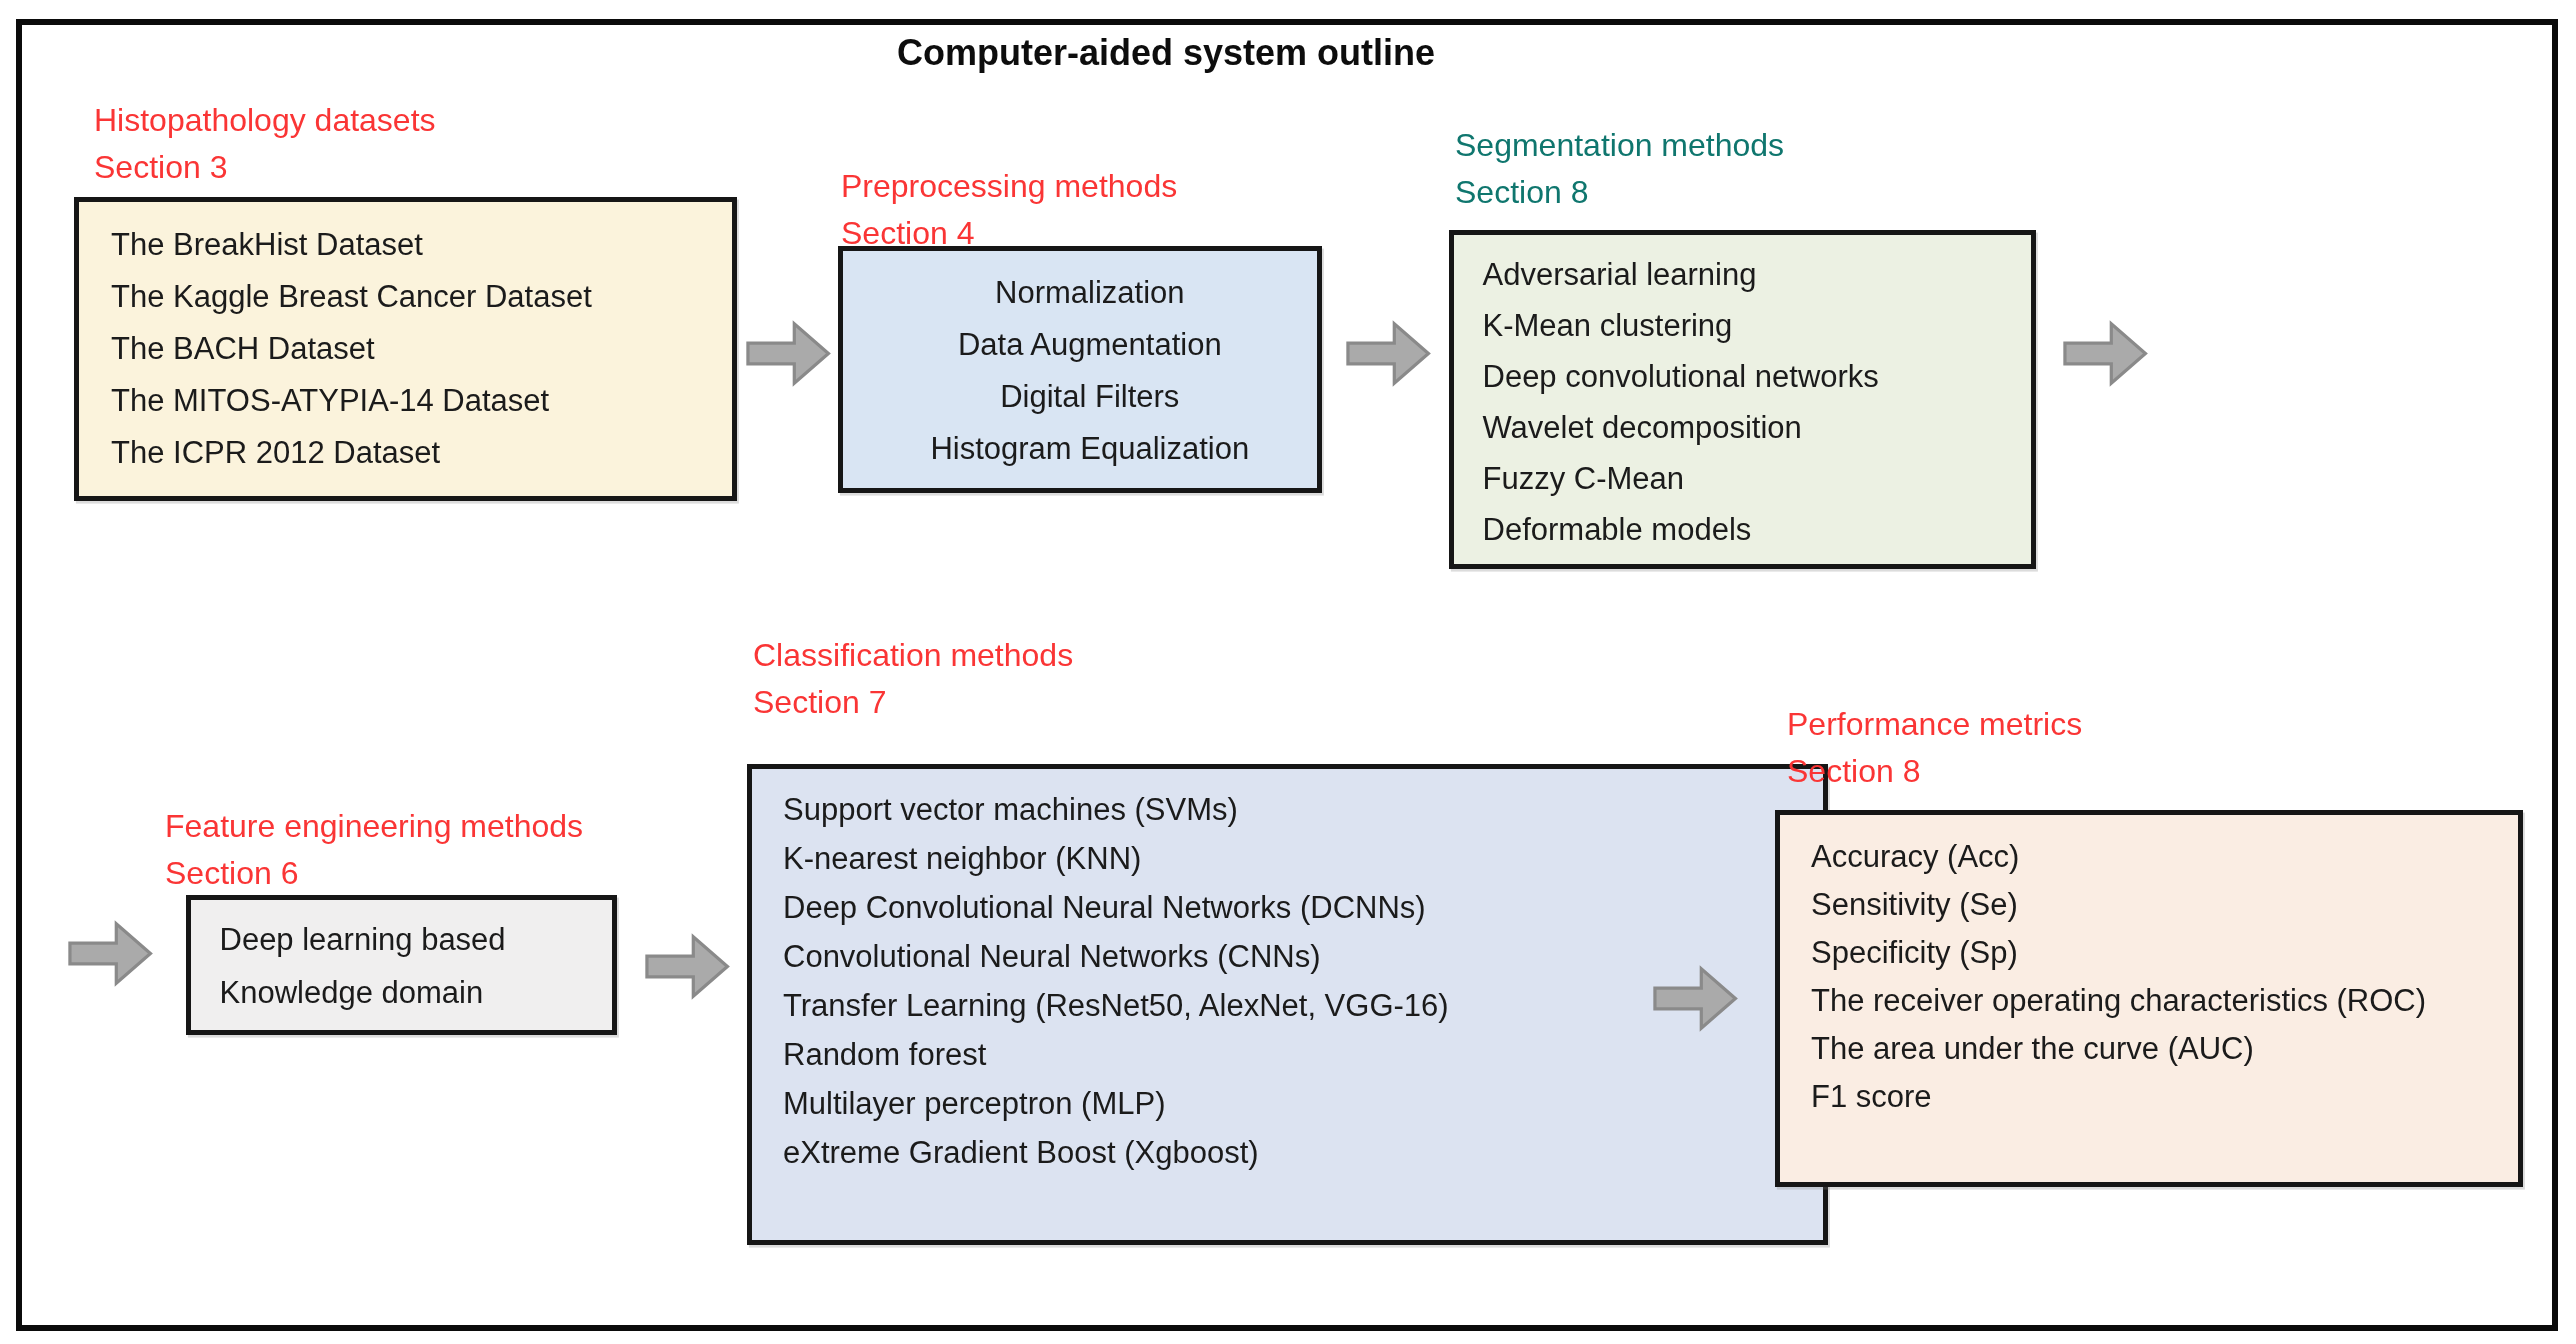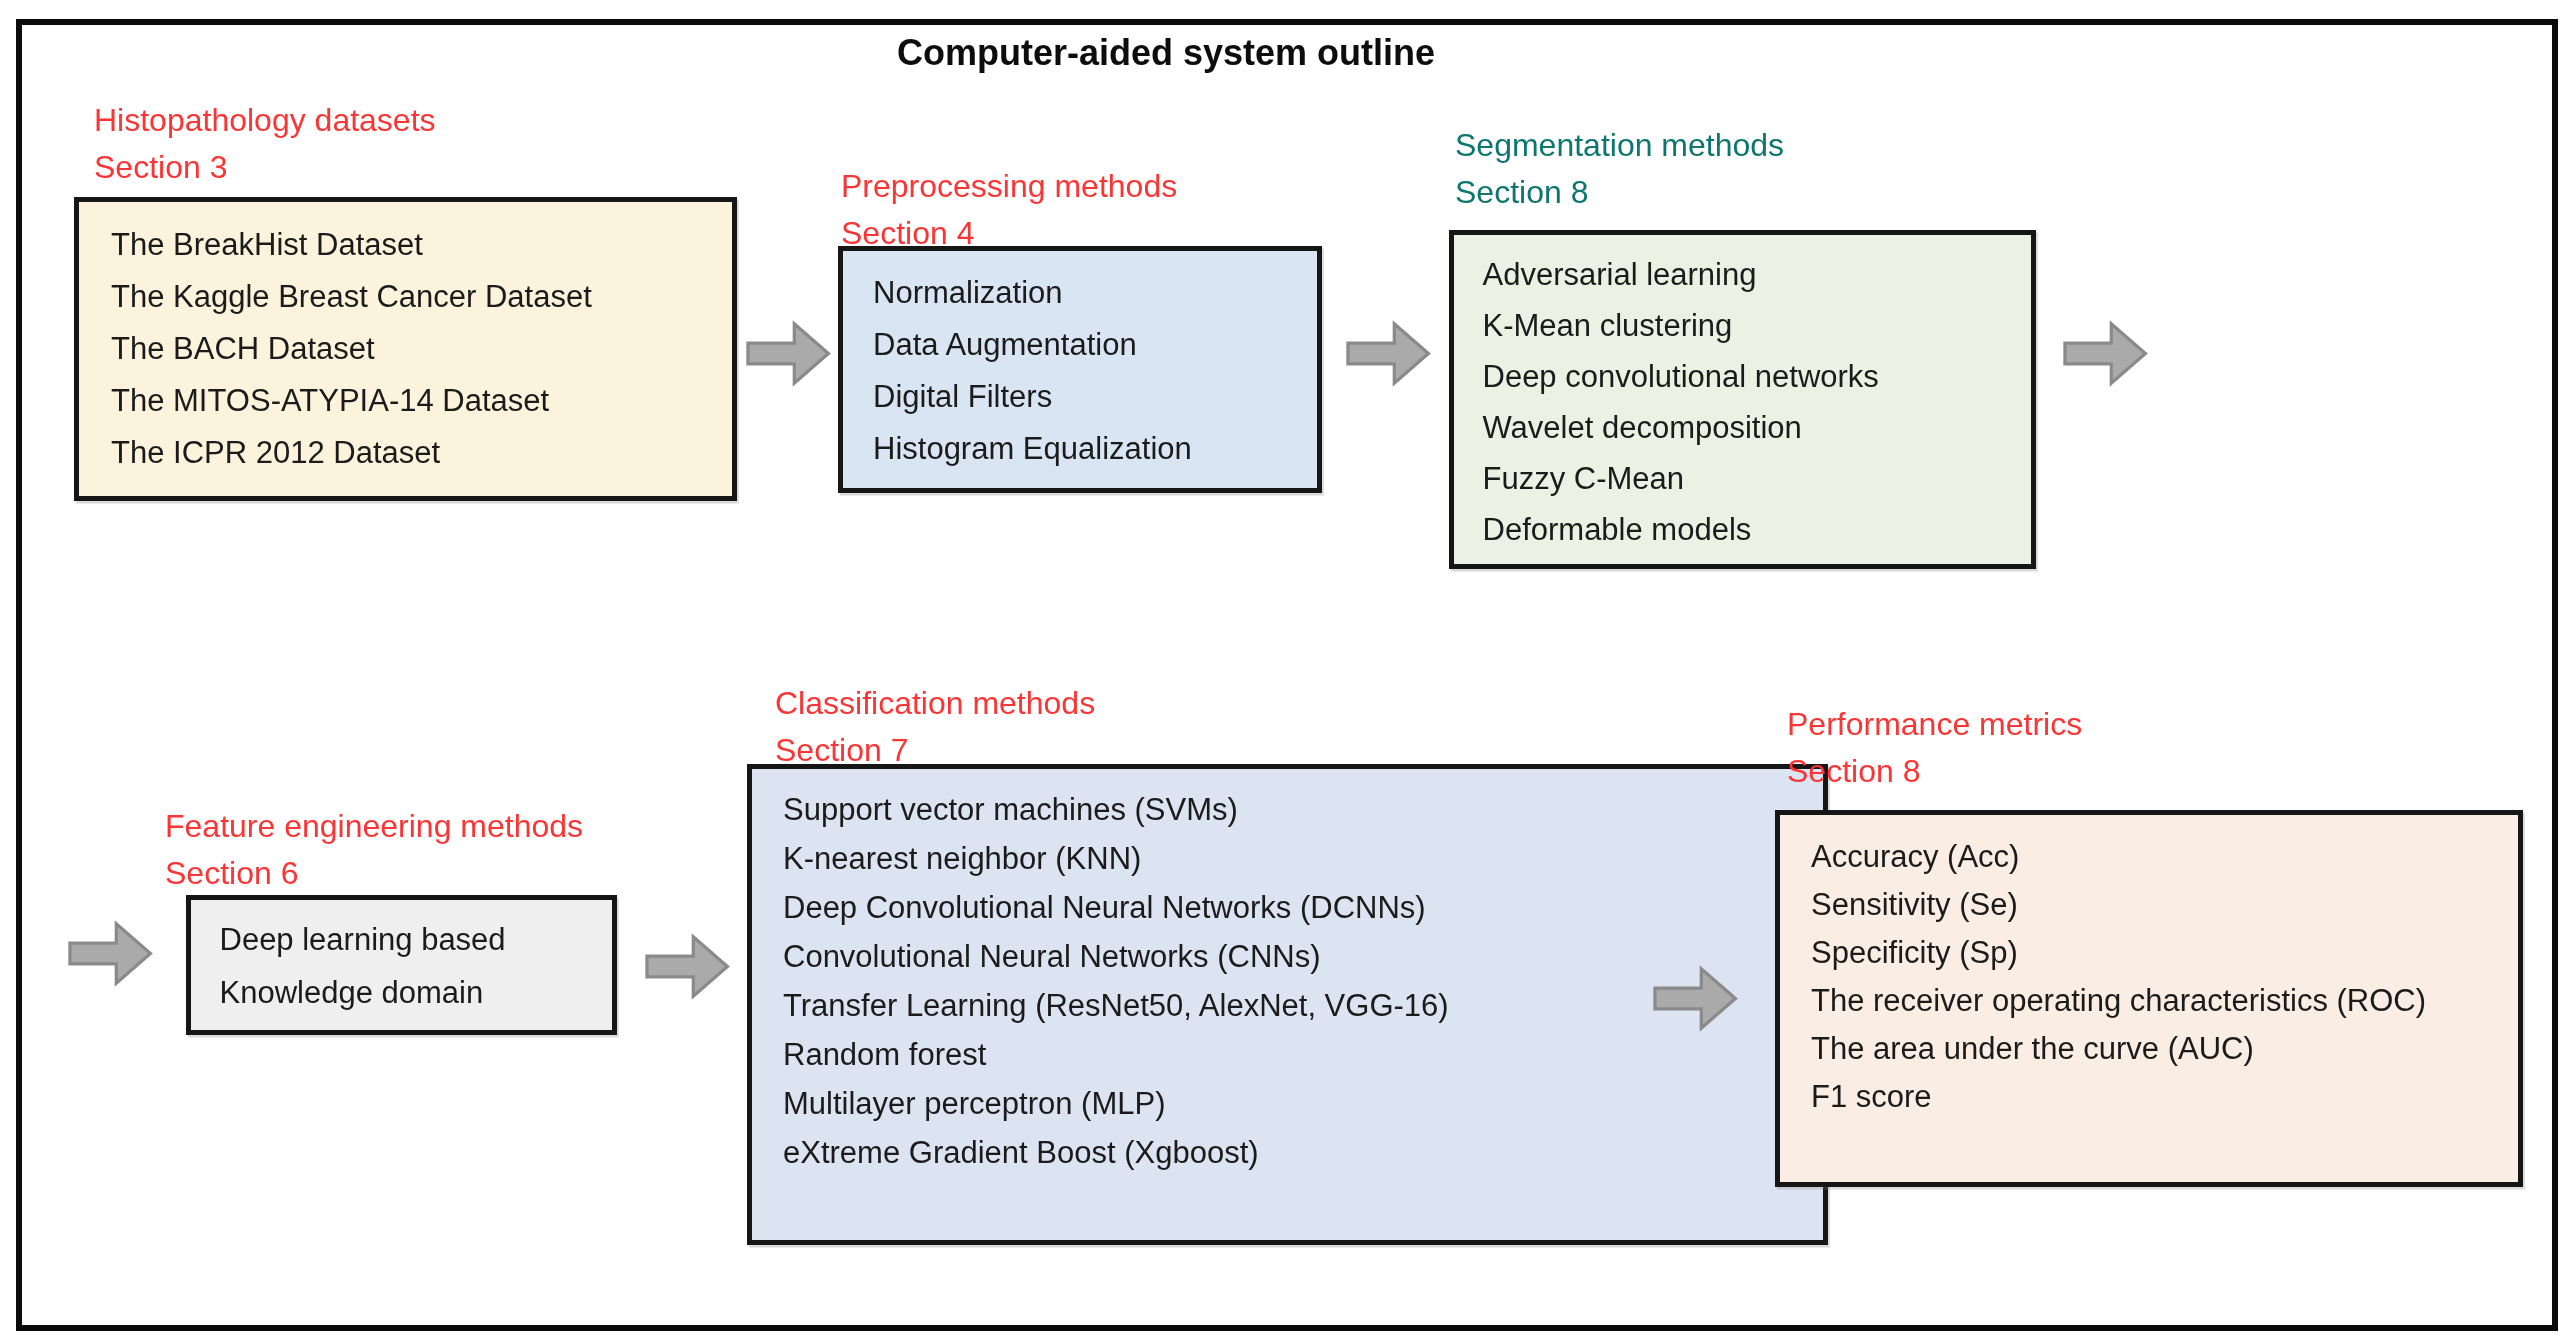--- a/index.html
+++ b/index.html
@@ -29,30 +29,30 @@
   }
   .box ul{
     margin:0;list-style:none;
     font-size:31px;color:#1b1b1b;
   }
   
   .lbl-1{left:94px;top:97px;}
   .box-1{left:74px;top:197px;width:663px;height:304px;}
   .box-1 ul{padding:17px 10.4px 0 32px;line-height:52px;}
   .lbl-2{left:841px;top:163px;}
-  .box-2{left:838px;top:246px;width:484px;height:247px;}
+  .box-2{left:838px;top:246px;width:484px;height:247px;text-align:center;}
   .box-2 ul{padding:15.5px 10.4px 0 30px;line-height:52px;}
   .lbl-3{left:1455px;top:122px;}
   .box-3{left:1449px;top:230px;width:587px;height:339px;}
   .box-3 ul{padding:14.2px 10.4px 0 28.5px;line-height:51px;}
   
   .lbl-4{left:165px;top:803px;}
   .box-4{left:186px;top:895px;width:431px;height:140px;}
   .box-4 ul{padding:13px 10.4px 0 28.5px;line-height:53px;}
-  .lbl-5{left:753px;top:680px;margin-left:22px;}
+  .lbl-5{left:753px;top:632px;}
   .box-5{left:747px;top:764px;width:1081px;height:481px;}
   .box-5 ul{padding:15.5px 10.4px 0 31px;line-height:49px;}
   .lbl-6{left:1787px;top:701px;}
   .box-6{left:1775px;top:810px;width:748px;height:377px;}
   .box-6 ul{padding:18px 13px 0 31px;line-height:48px;}
   
   .arrow{position:absolute;width:85px;height:69px;}
   .ar-1{left:746px;top:319px;}
   .ar-2{left:1346px;top:319px;}
   .ar-3{left:2063px;top:319px;}

